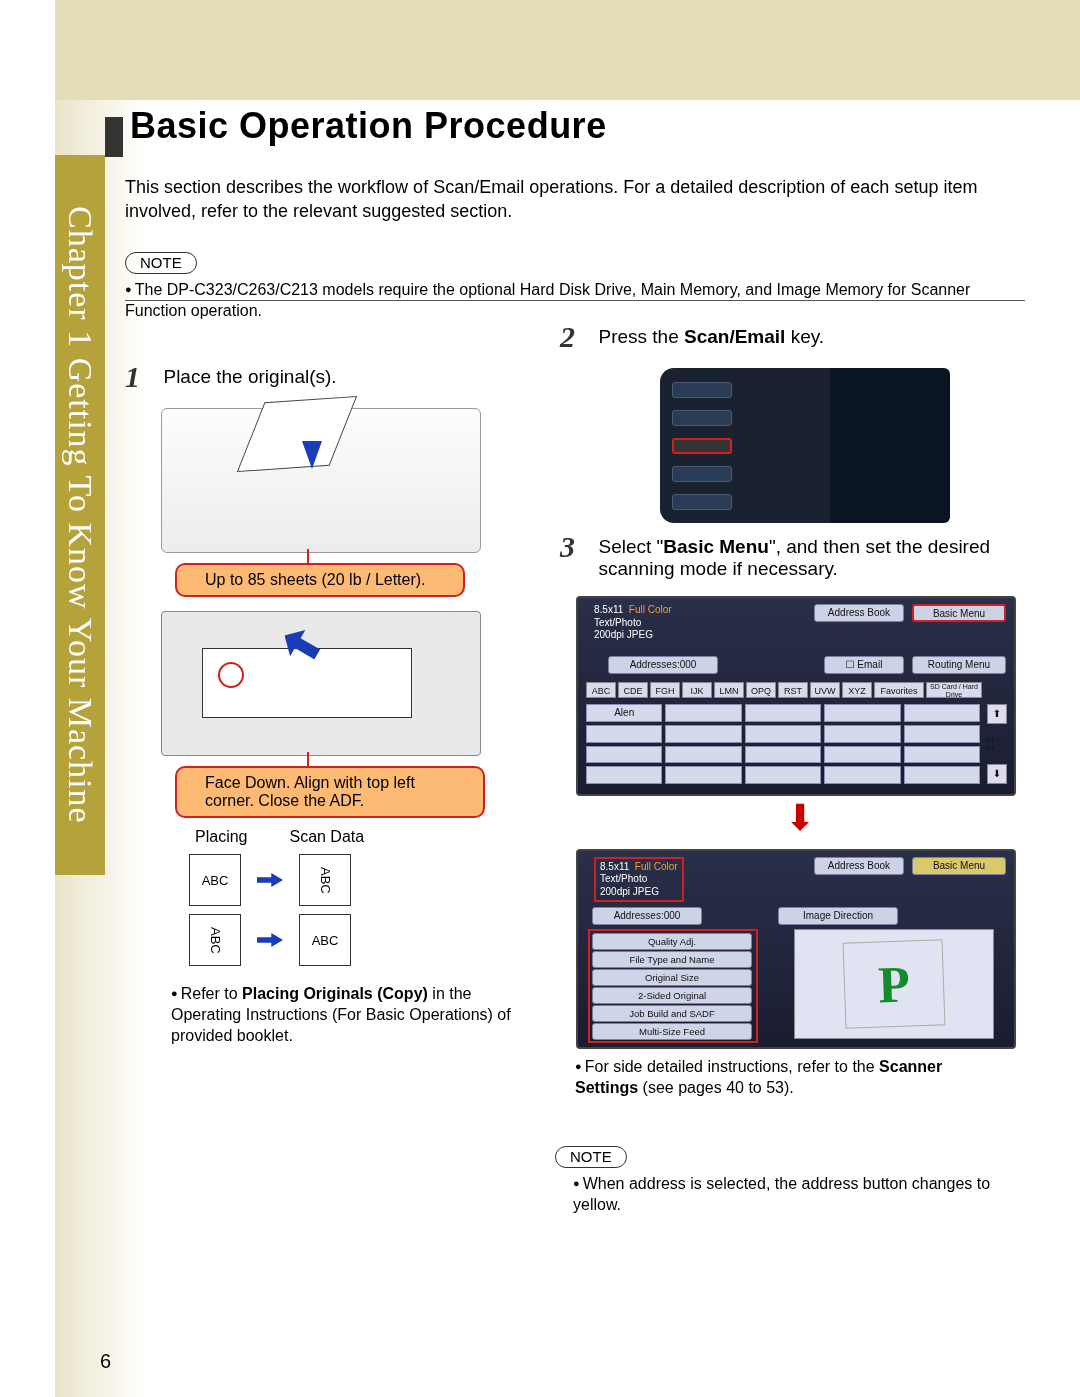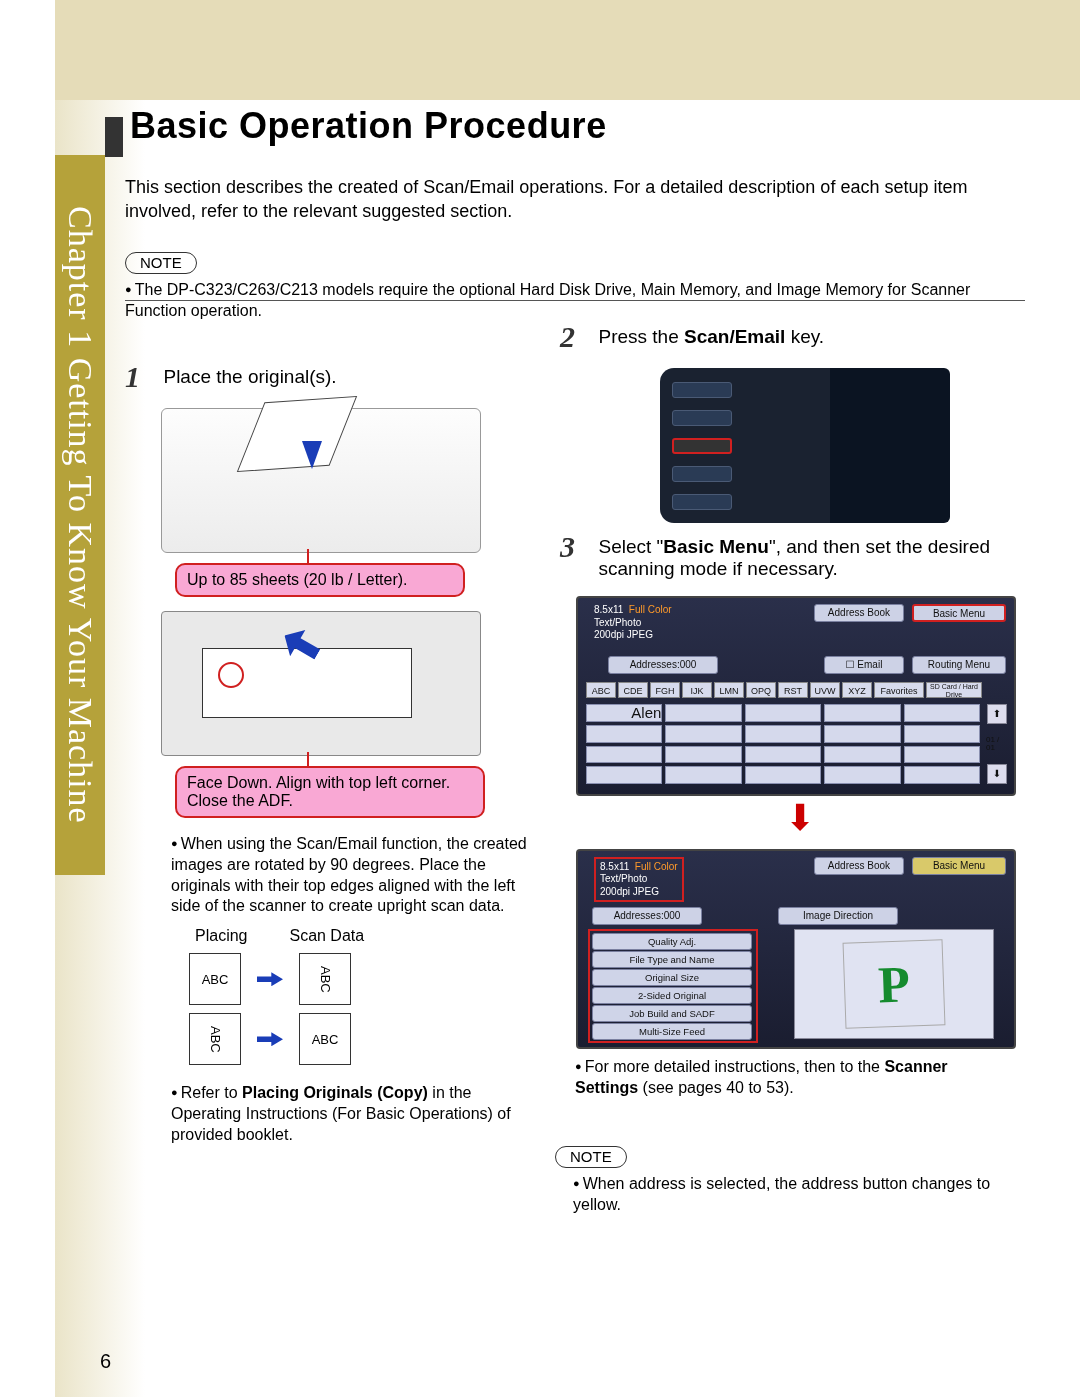--- a/index.html
+++ b/index.html
@@ -116,22 +116,22 @@
   }
   .fig-adf .arrow {
     position: absolute; left: 140px; top: 32px;
     width: 0; height: 0;
     border-left: 10px solid transparent; border-right: 10px solid transparent;
     border-top: 28px solid #1a3db7;
   }
   .callout {
     border: 2px solid #d02020;
     border-radius: 10px;
-    background: #f9a8d4;
-    padding: 6px 10px;
+    background: #fdba74;
+    padding: 6px 28px;
     font-size: 16px;
     margin: 10px 0 0 50px;
     width: 290px;
     position: relative;
   }
   .callout::before {
     content: "";
     position: absolute;
     left: 130px; top: -16px;
     border-left: 2px solid #d02020;
@@ -241,21 +241,21 @@
 <div class="topband"></div>
 <div class="leftfade"></div>
 
 <div class="chapter-tab">
   <span>Chapter 1    Getting To Know Your Machine</span>
 </div>
 
 <div class="marker"></div>
 <h1 class="title">Basic Operation Procedure</h1>
 
-<p class="intro">This section describes the created of Scan/Email operations. For a detailed description of each setup item involved, refer to the relevant suggested section.</p>
+<p class="intro">This section describes the workflow of Scan/Email operations. For a detailed description of each setup item involved, refer to the relevant suggested section.</p>
 
 <div class="note1-wrap">
   <span class="note-label">NOTE</span>
   <p class="note1-text">The DP-C323/C263/C213 models require the optional Hard Disk Drive, Main Memory, and Image Memory for Scanner Function operation.</p>
 </div>
 
 <div class="ruler"></div>
 
 <div class="step1">
   <span class="stepnum">1</span>
@@ -267,21 +267,20 @@
   </div>
   <div class="callout">Up to 85 sheets (20 lb / Letter).</div>
 
   <div class="fig-glass">
     <div class="platen"></div>
     <div class="circ"></div>
     <div class="arrow2"></div>
   </div>
   <div class="callout" style="width:310px">Face Down. Align with top left corner. Close the ADF.</div>
 
-  <p class="bodytext bul" style="margin-top:16px">When using the Scan/Email function, the created images are rotated by 90 degrees. Place the originals with their top edges aligned with the left side of the scanner to create upright scan data.</p>
 
   <div class="minihead">
     <span style="display:inline-block;width:90px">Placing</span>
     <span>Scan Data</span>
   </div>
   <div class="minirow">
     <div class="minibox">ABC</div>
     <div class="miniarrow"></div>
     <div class="minibox">
         <span class="rot90">ABC</span>
@@ -338,21 +337,21 @@
       <div class="sc-tab">IJK</div>
       <div class="sc-tab">LMN</div>
       <div class="sc-tab">OPQ</div>
       <div class="sc-tab">RST</div>
       <div class="sc-tab">UVW</div>
       <div class="sc-tab">XYZ</div>
       <div class="sc-tab" style="width:50px">Favorites</div>
       <div class="sc-tab" style="width:56px;font-size:7px;line-height:8px">SD Card / Hard Drive</div>
     </div>
     <div class="sc-grid">
-      <div class="sc-cell" style="text-align:right;font-size:15px;color:#111;line-height:15px">Alen</div>
+      <div class="sc-cell" style="text-align:center;font-size:10px;color:#111;line-height:15px">Alen</div>
       <div class="sc-cell"></div>
         <div class="sc-cell"></div>
         <div class="sc-cell"></div>
         <div class="sc-cell"></div>
       <div class="sc-cell"></div>
         <div class="sc-cell"></div>
         <div class="sc-cell"></div>
         <div class="sc-cell"></div>
         <div class="sc-cell"></div>
       <div class="sc-cell"></div>
@@ -394,21 +393,21 @@
     <div class="sc-menuitem" style="top:154px">Job Build and SADF</div>
     <div class="sc-menuitem" style="top:172px">Multi-Size Feed</div>
 
     <div class="preview">
       <div class="pg">P</div>
     </div>
   </div>
 </div>
 
 <p class="bodytext" style="position:absolute; left:575px; top:1057px; width:430px; margin:0">
-  <span class="bul">For more detailed instructions, then to the </span><b>Scanner Settings</b><span> (see pages 40 to 53).</span>
+  <span class="bul">For side detailed instructions, refer to the </span><b>Scanner Settings</b><span> (see pages 40 to 53).</span>
 </p>
 
 <div class="note2-wrap">
   <span class="note-label">NOTE</span>
   <p class="note1-text" style="margin-left:18px">When address is selected, the address button changes to yellow.</p>
 </div>
 
 <div class="pagenum">6</div>
 
 </body></html>

